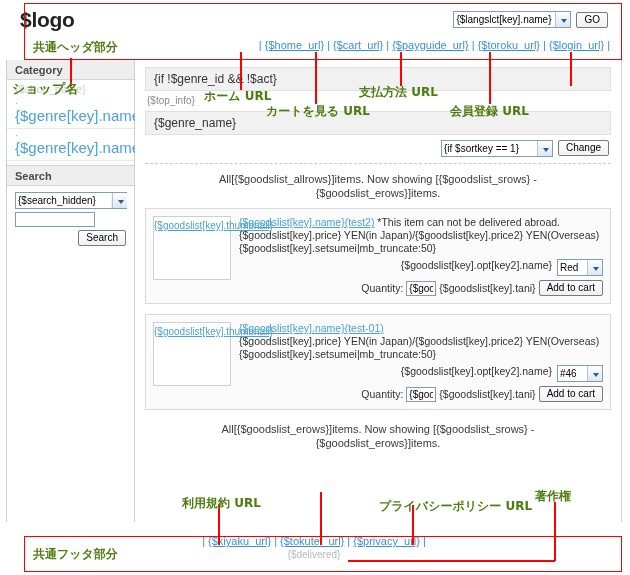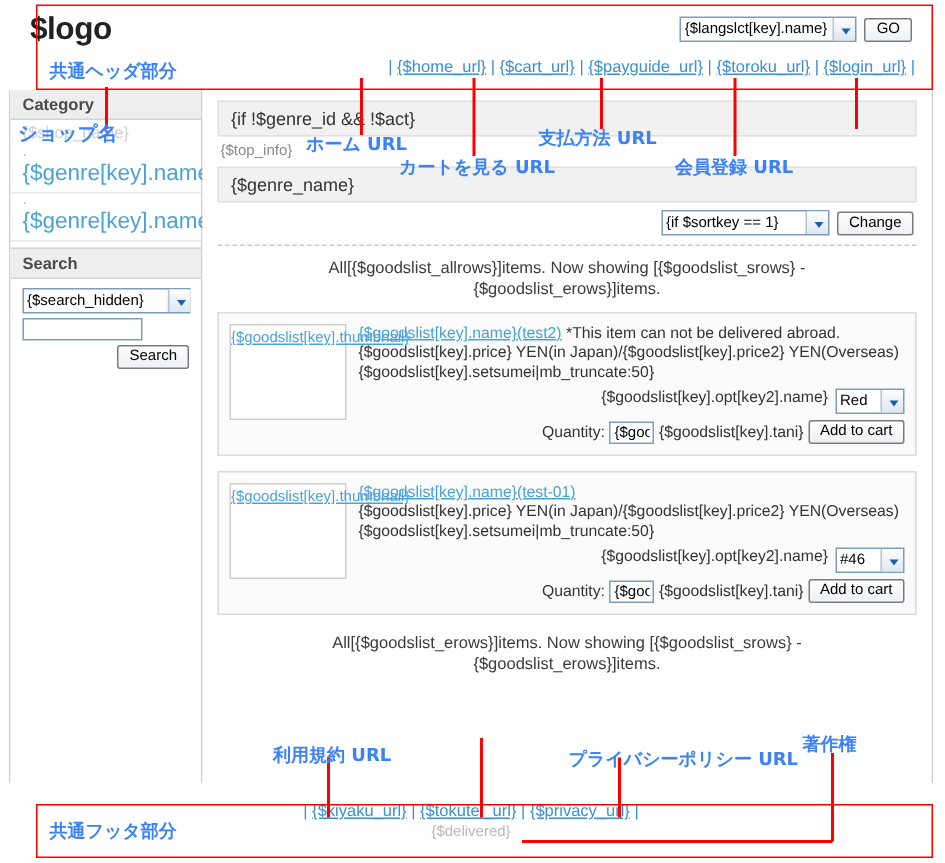--- a/index.html
+++ b/index.html
@@ -174,21 +174,21 @@
     color: #333;
     padding: 4px 8px;
     box-sizing: border-box;
   }
   .topinfo {
     font-size: 10px;
     color: #8a8a8a;
     padding: 4px 2px 5px 2px;
   }
   .sortrow {
-    display: flex; justify-content: flex-end; align-items: flex-end;
+    display: flex; justify-content: flex-end; align-items: flex-start;
     gap: 5px; padding: 5px 2px 6px 0;
   }
   .sortrow select.skin { width: 112px; }
   .divider {
     border-top: 1px dashed #c9c9c9;
     margin: 0 0 6px 0;
   }
   .count-text {
     text-align: center;
     font-size: 11px;
@@ -250,21 +250,21 @@
   }
   .copyright {
     font-size: 10px;
     color: #b9b9b9;
     padding-top: 2px;
   }
 
   
   .anno {
     position: absolute;
-    color: #3b82f6;
+    color: #4d7c0f;
     font-weight: bold;
     font-size: 12px;
     white-space: nowrap;
     font-family: "DejaVu Sans", "Liberation Sans", sans-serif;
   }
   .abox {
     position: absolute;
     border: 1.5px solid #ff0000;
     box-sizing: border-box;
   }

